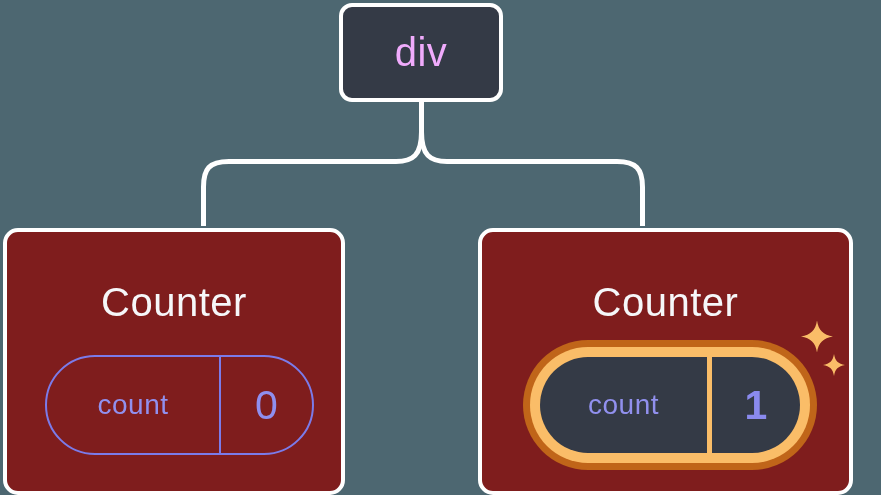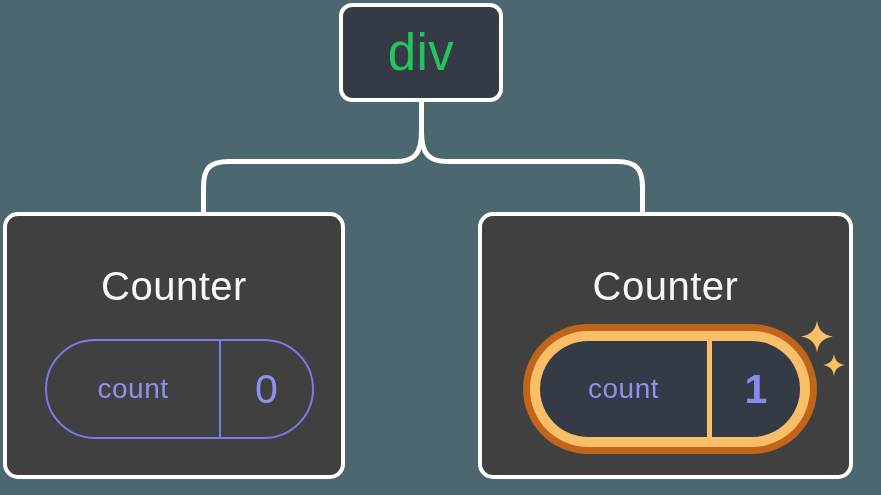--- a/index.html
+++ b/index.html
@@ -19,37 +19,37 @@
     position: absolute;
     left: 339px; top: 3px;
     width: 164px; height: 99px;
     box-sizing: border-box;
     background: #343a46;
     border: 4px solid #ffffff;
     border-radius: 13px;
     display: flex; align-items: center; justify-content: center;
   }
   .root-label {
-    color: #22c55e;
-    font-size: 51px;
+    color: #f0abfc;
+    font-size: 40px;
     letter-spacing: 0.5px;
   }
   
   .connector-svg {
     position: absolute; left: 0; top: 0;
     width: 881px; height: 495px;
     pointer-events: none;
   }
   
   .card {
     position: absolute;
-    top: 212px;
+    top: 228px;
     height: 267px;
     box-sizing: border-box;
-    background: #404040;
+    background: #7f1d1d;
     border: 4px solid #ffffff;
     border-radius: 15px;
   }
   .card-left  { left: 3px;   width: 342px; }
   .card-right { left: 478px; width: 375px; }
   .card-title {
     position: absolute;
     left: 0; right: 0; top: 48px;
     text-align: center;
     color: #f6f7f9;

